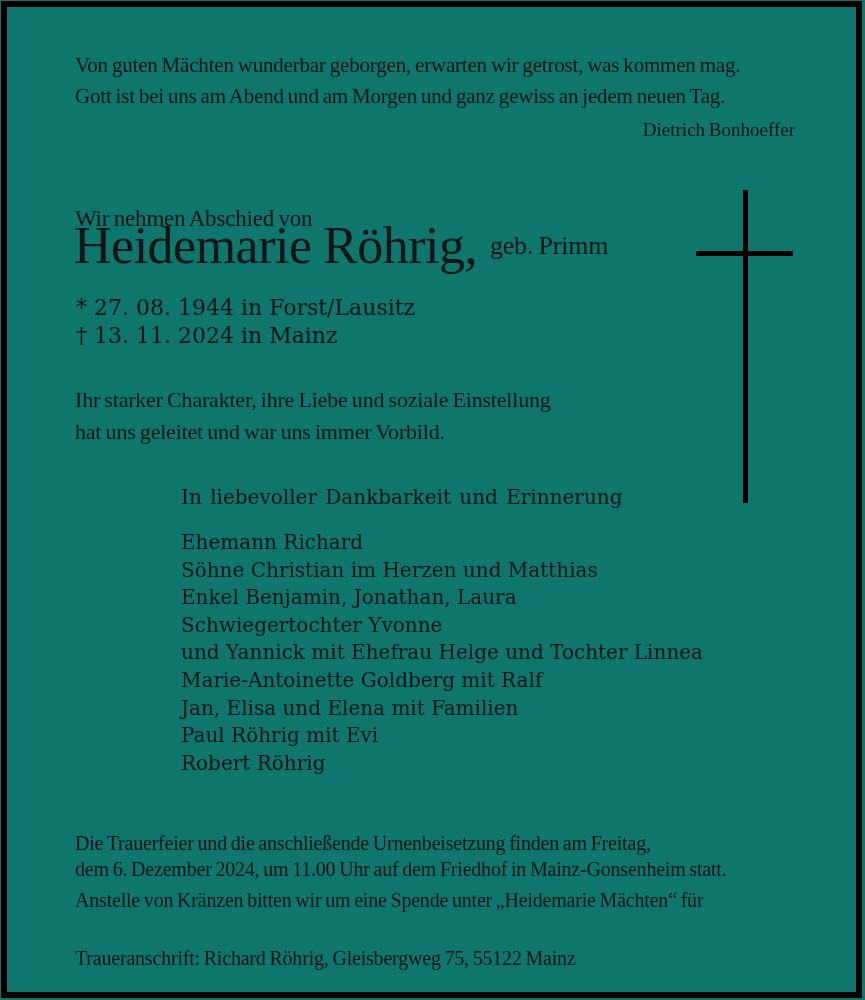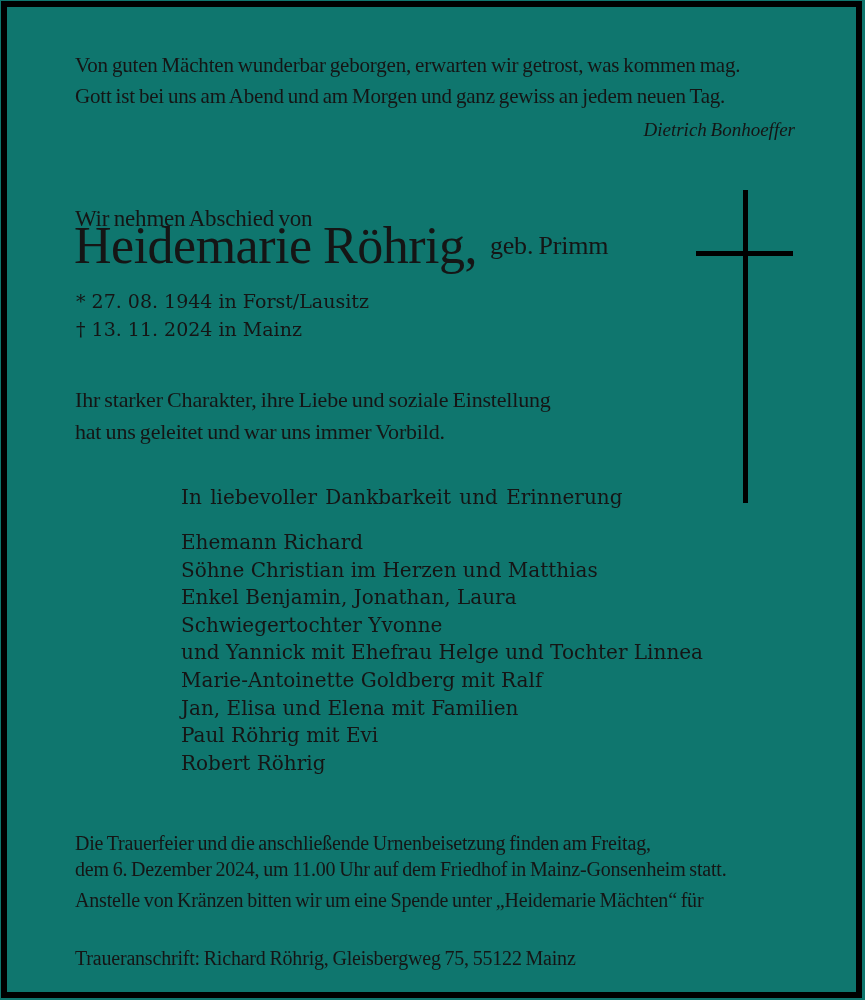--- a/index.html
+++ b/index.html
@@ -29,21 +29,20 @@
   
   .t-wide {
     font-family: "DejaVu Serif", serif;
   }
 
   .quote {
     left: 75px; top: 50px; width: 720px;
     font-size: 21px; line-height: 31px;
   }
   .quote-attr {
-    font-style: italic;
     font-size: 19px;
     text-align: right;
     margin-top: 2px;
     letter-spacing: 0;
   }
   .intro {
     left: 75px; top: 164px;
     font-size: 23px;
     margin-top: 42px;
   }
@@ -54,22 +53,22 @@
   }
   .deceased-name {
     font-size: 52px;
     letter-spacing: -0.5px;
   }
   .maiden-name {
     font-size: 26px;
     margin-left: 13px;
   }
   .dates {
-    left: 76px; top: 287px;
-    font-size: 19px; line-height: 28px;
+    left: 76px; top: 294px;
+    font-size: 22px; line-height: 28px;
   }
   .tribute {
     left: 75px; top: 384px;
     font-size: 22px; line-height: 32px;
   }
   .mourners-heading {
     left: 181px; top: 485px;
     font-size: 20px;
     word-spacing: 2px;
   }

